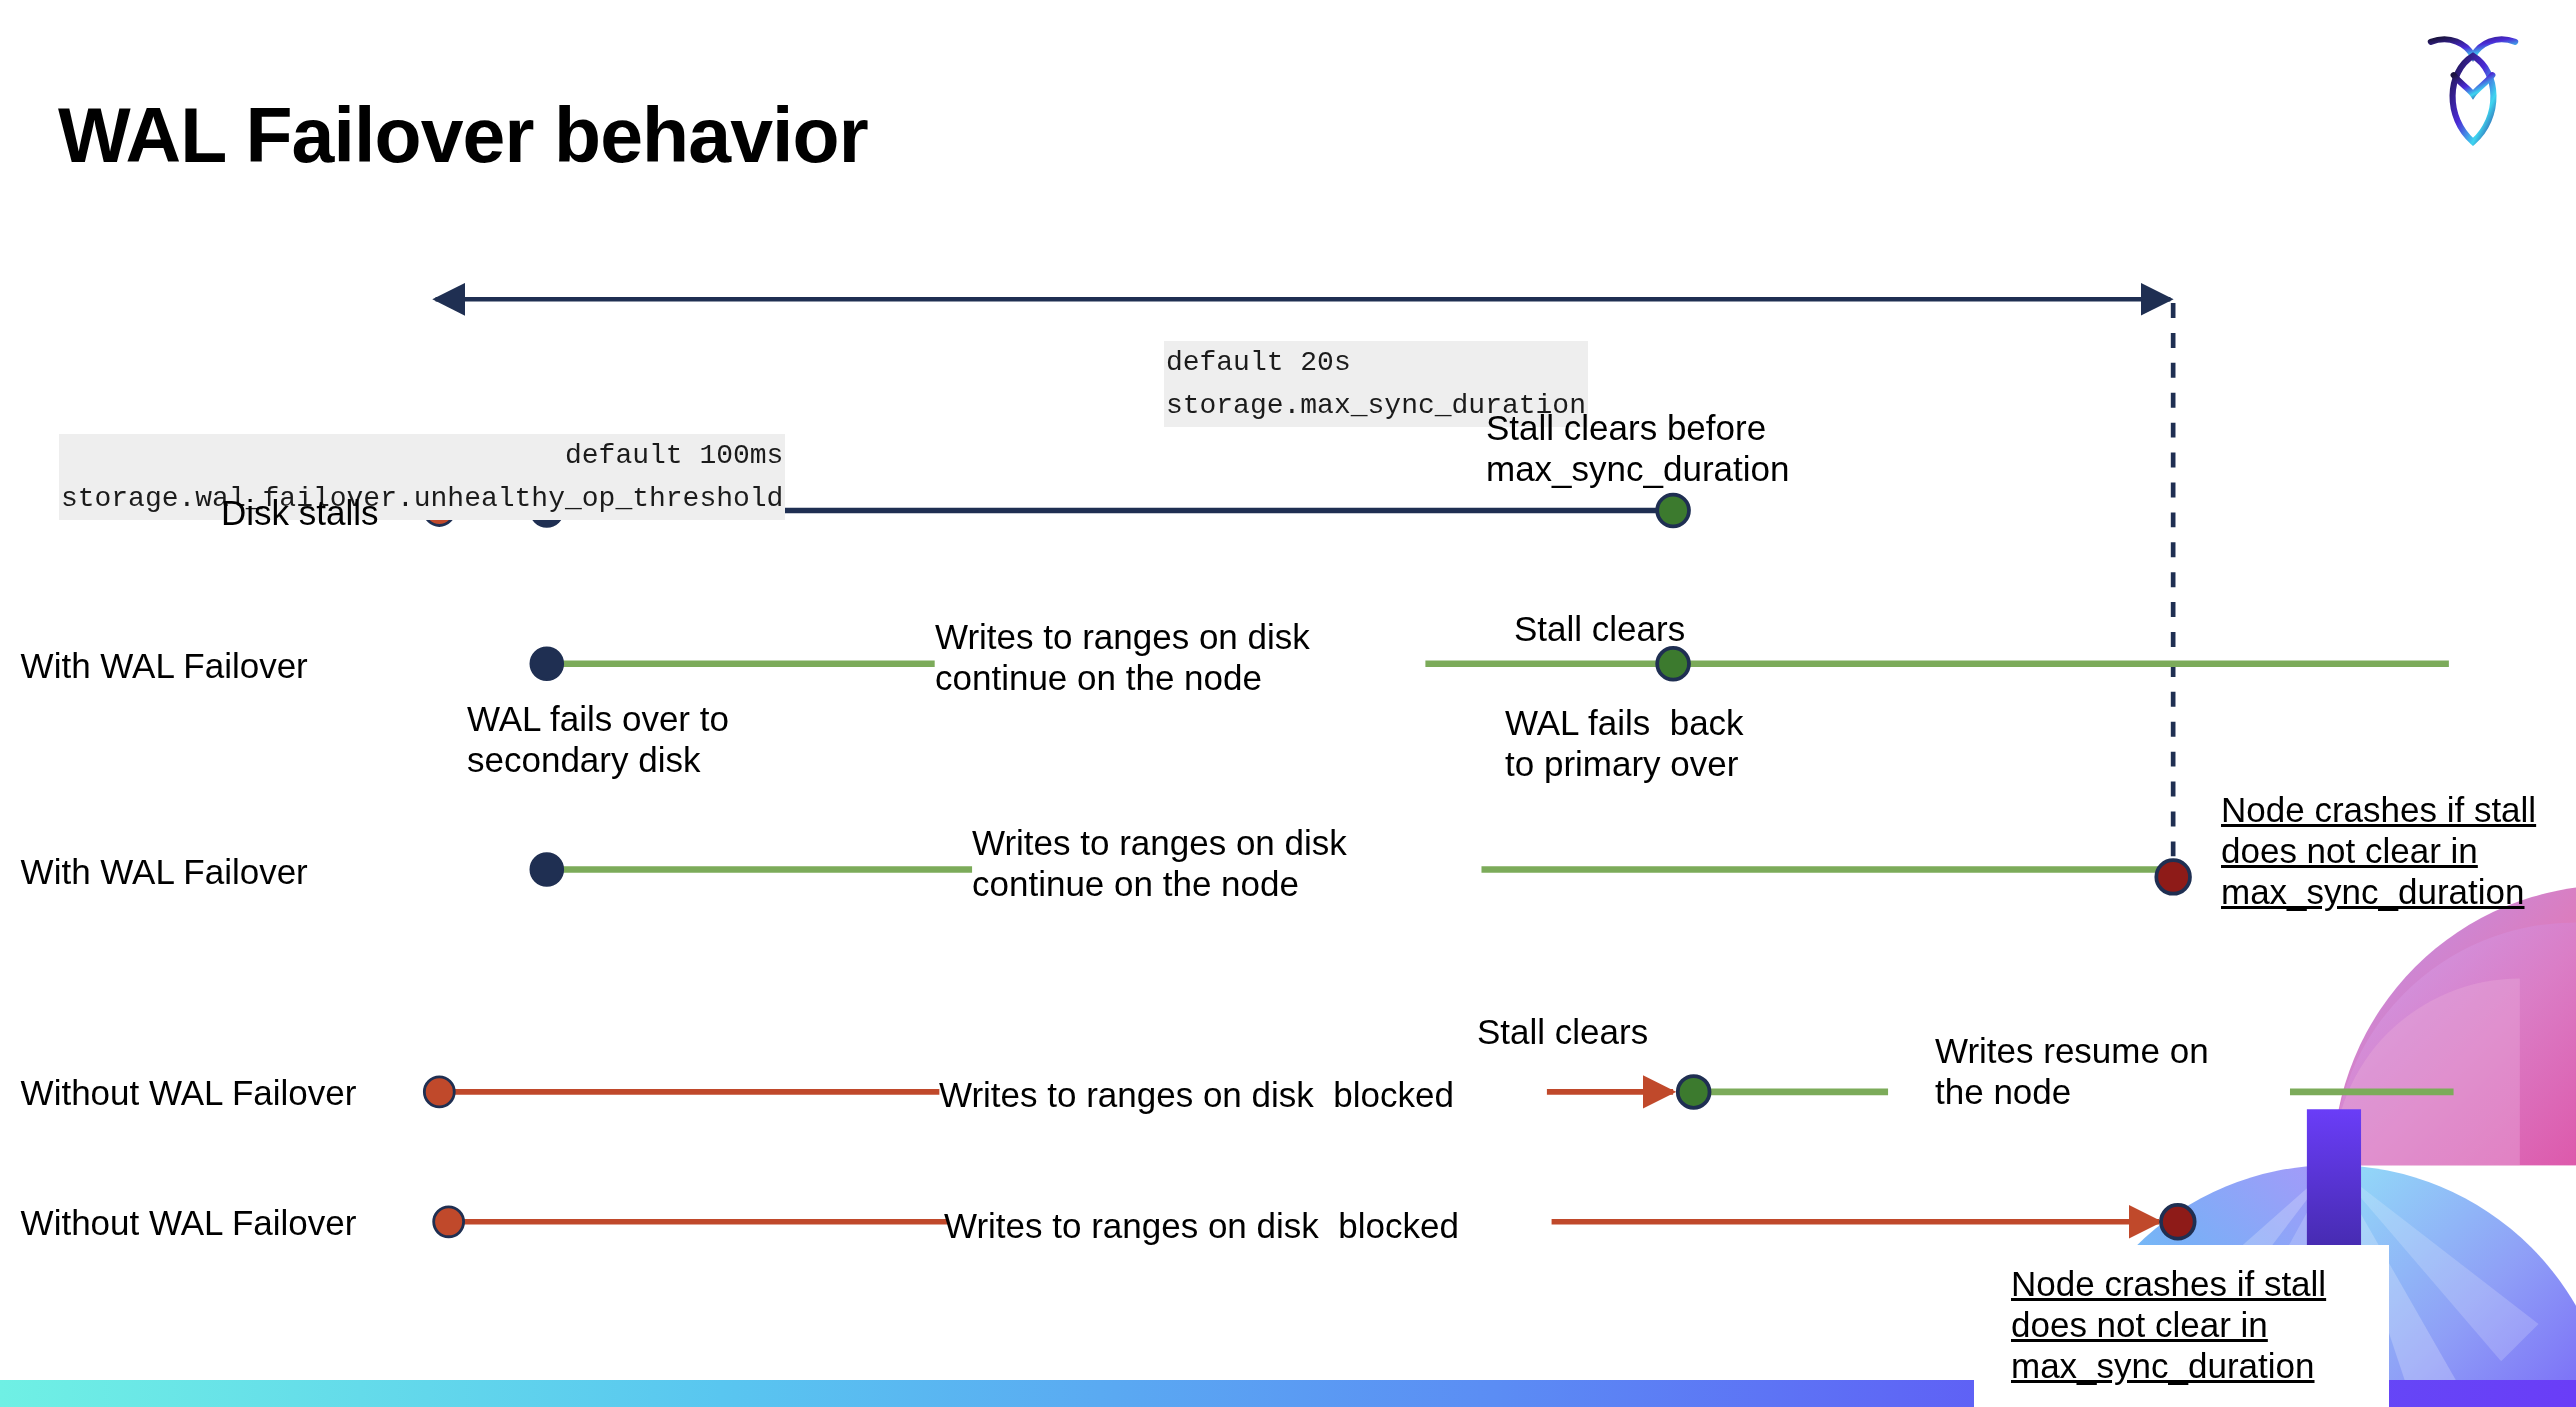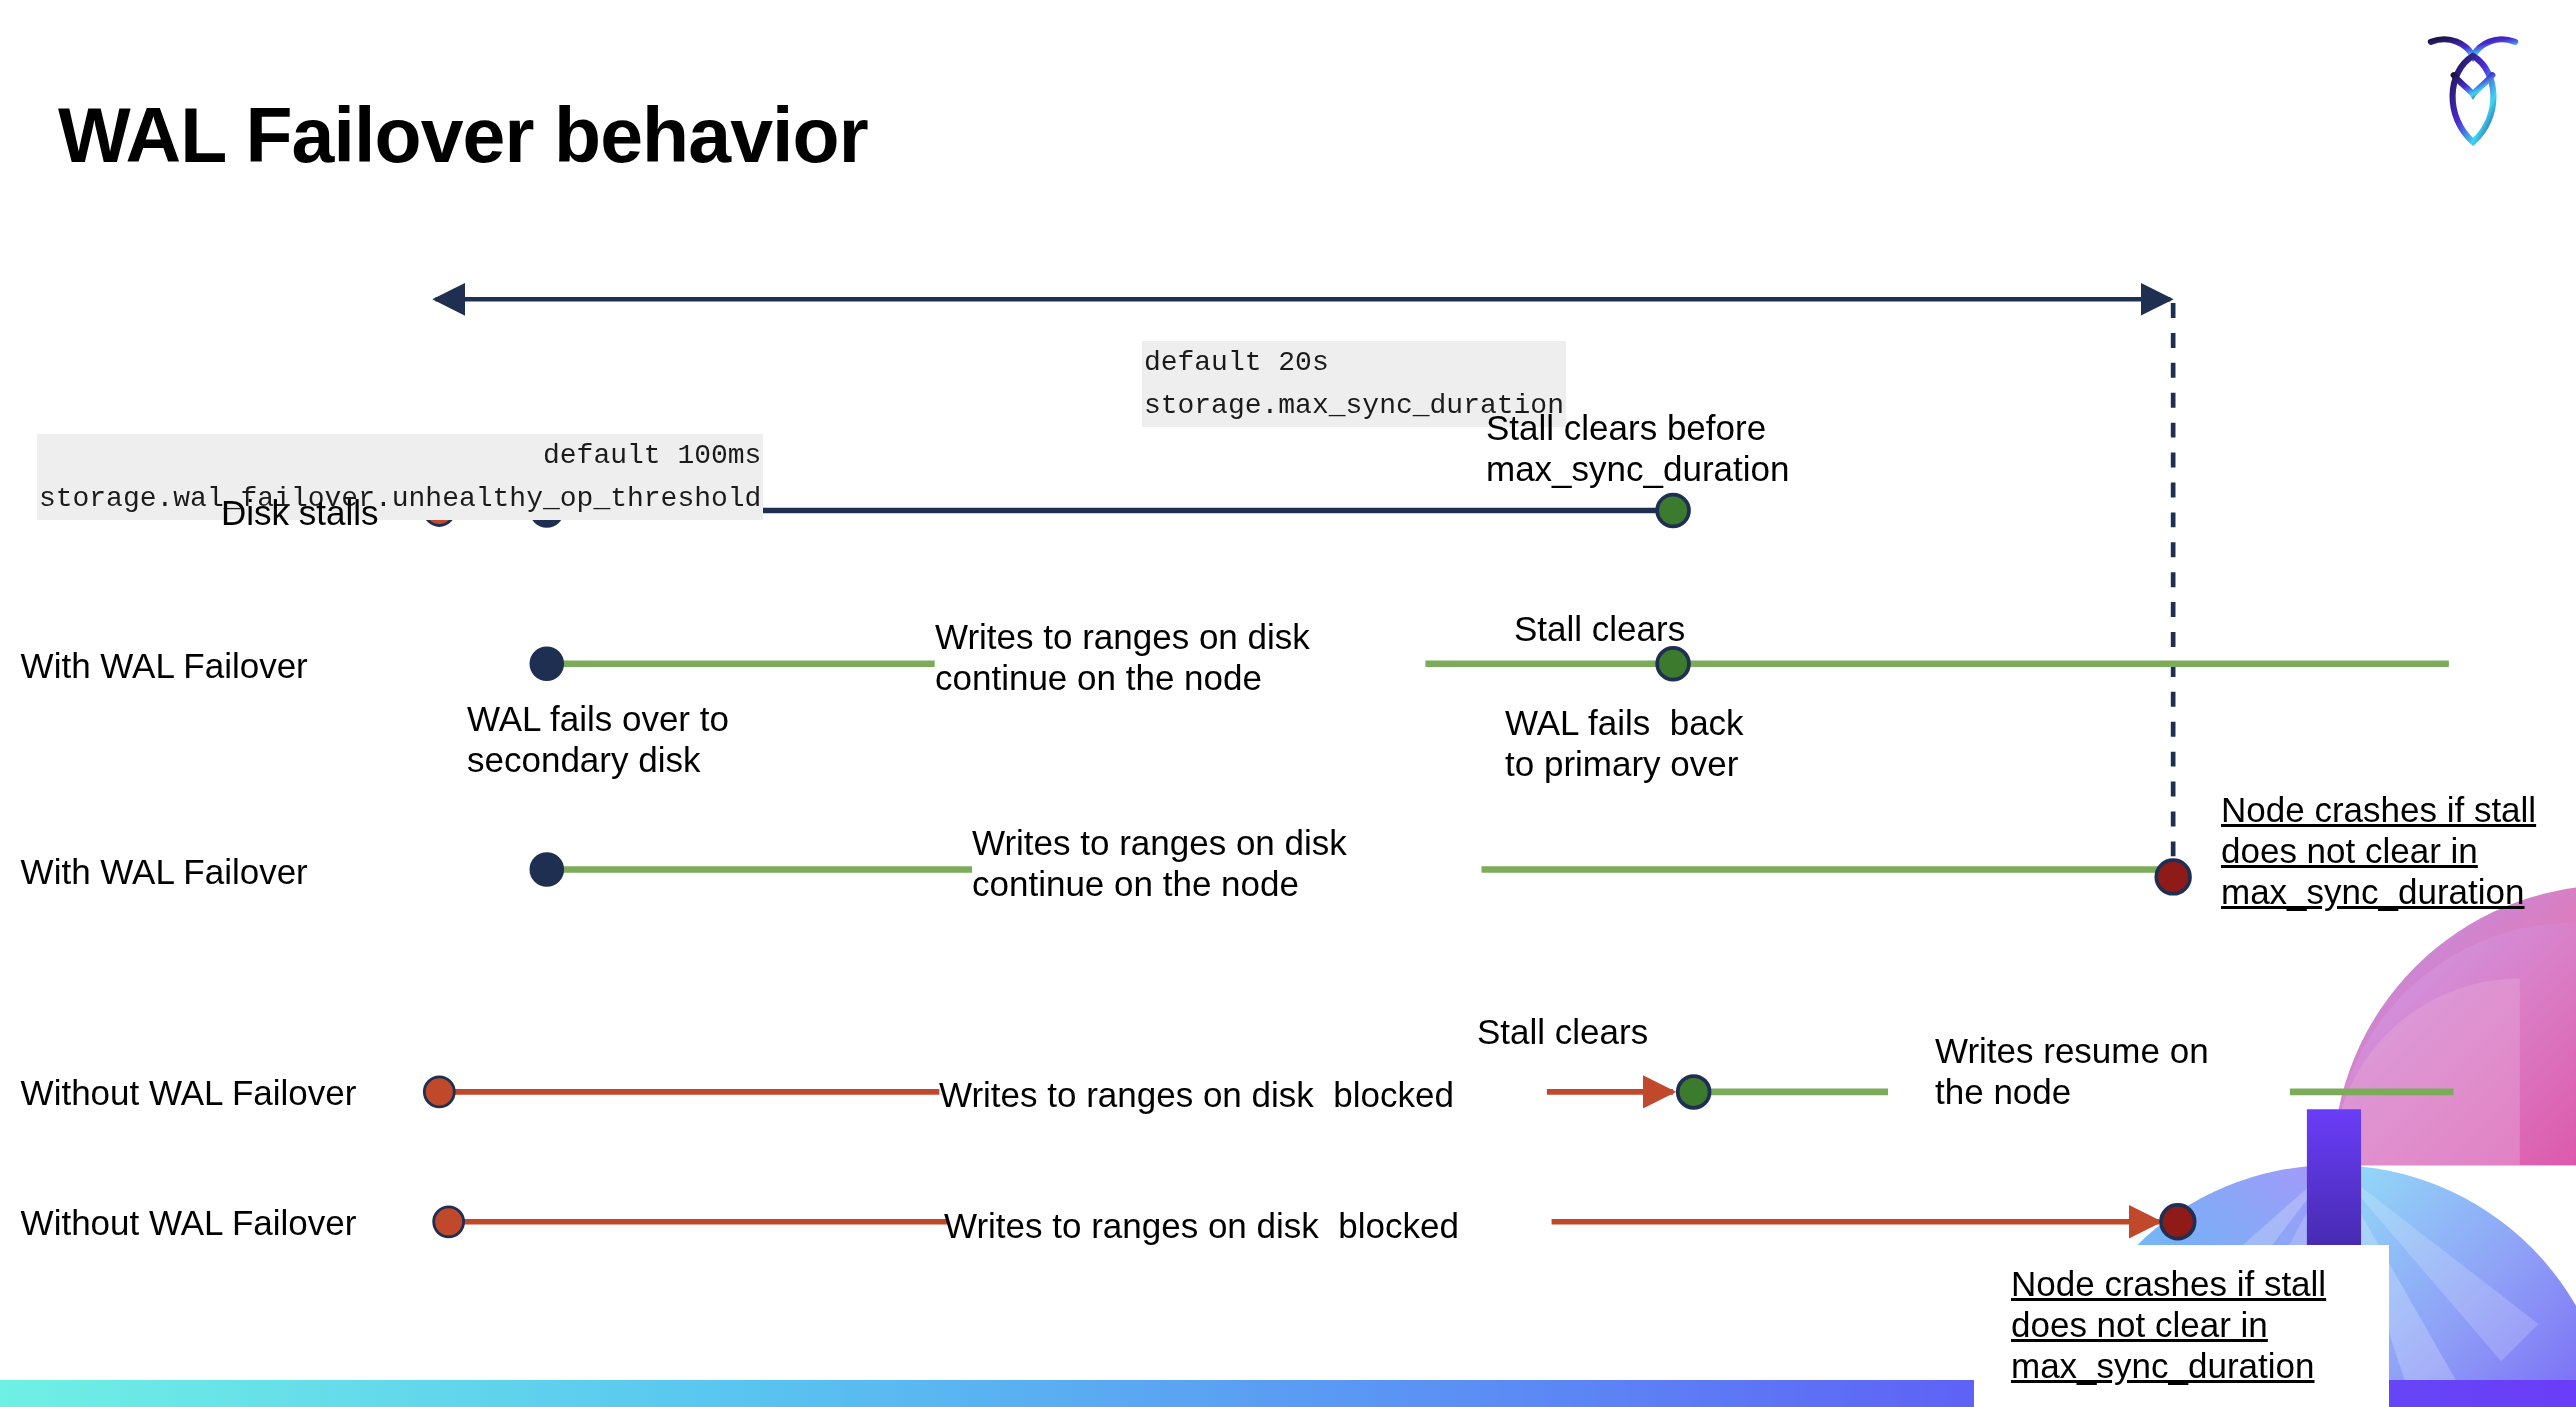--- a/index.html
+++ b/index.html
@@ -97,21 +97,21 @@
     font-family: "Liberation Mono", monospace;
     font-size: 28px;
     color: #1b1b1b;
     line-height: 1.48;
     white-space: pre;
   }
   .code span {
     background: #eeeeee;
     padding: 0.9px 1.9px;
   }
-  .code .ln { display: block; }
+  .code .ln { display: block; margin-left: 22px; }
 
   
   #bottom-note-mask {
     position: absolute;
     left: 1974px;
     top: 1245px;
     width: 415px;
     height: 163px;
     background: #ffffff;
   }

